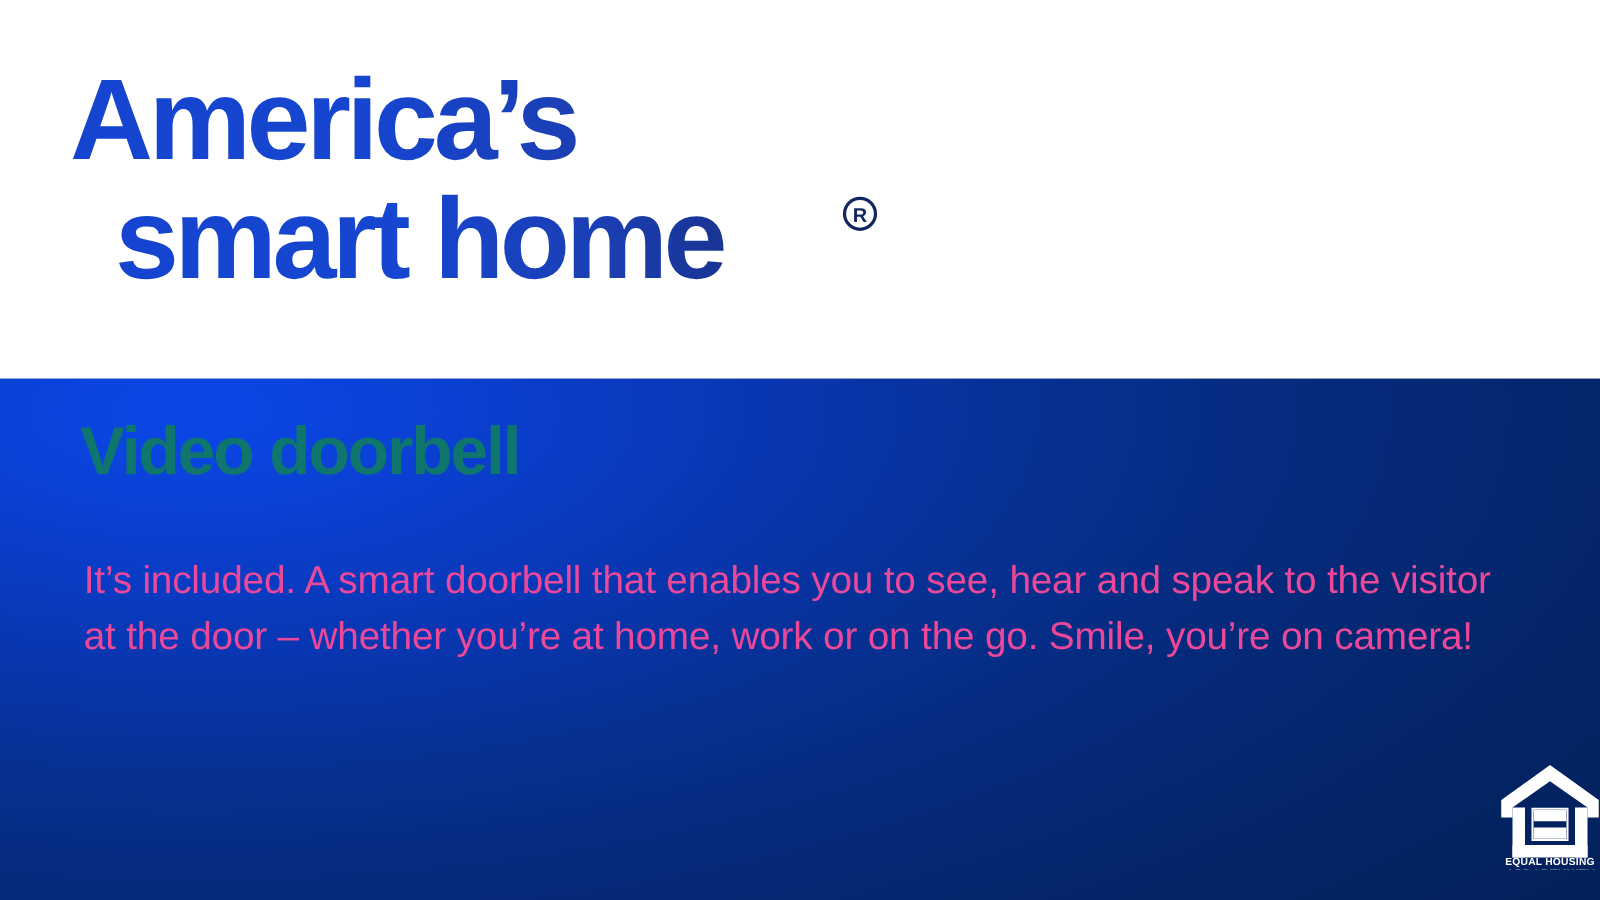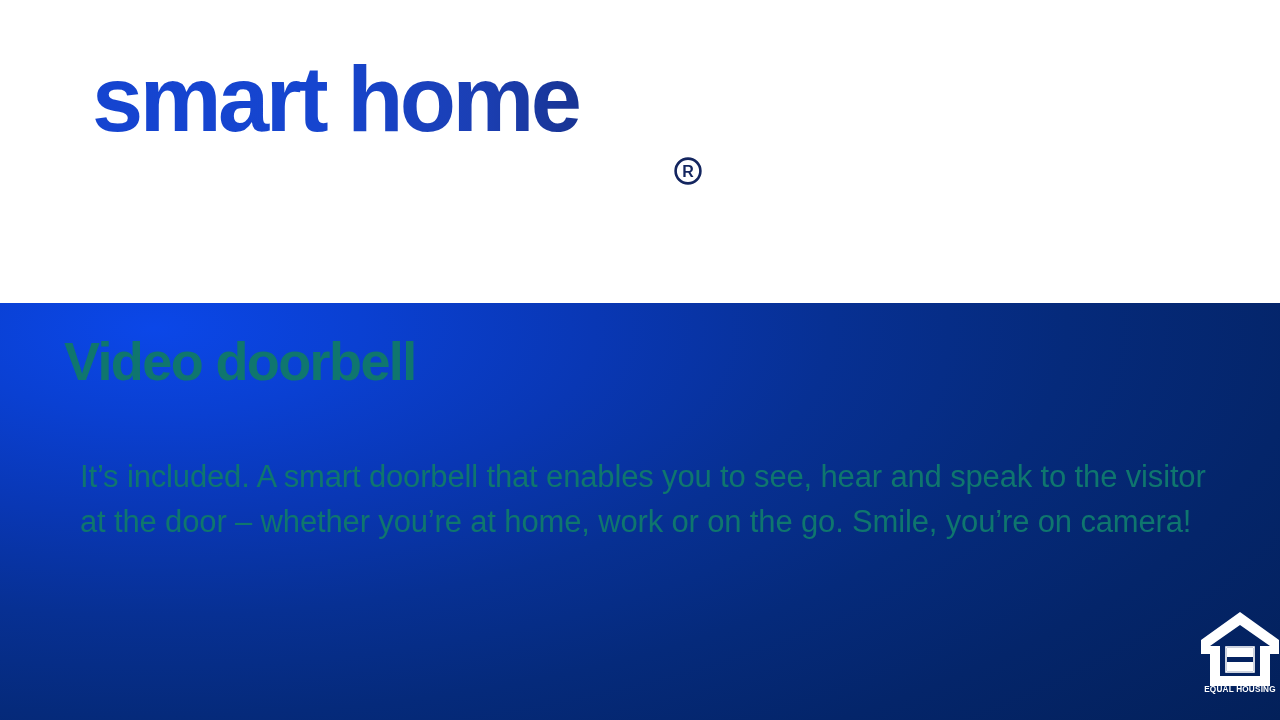--- a/index.html
+++ b/index.html
@@ -87,46 +87,47 @@
     letter-spacing: -1.6px;
     color: #0f766e;
     white-space: nowrap;
   }
 
   .body-copy {
     position: absolute;
     left: 64px;
     top: 438px;
     width: 1135px;
-    margin: 16px;
+    margin: 3px;
     font-family: "Liberation Sans", "DejaVu Sans", sans-serif;
     font-weight: normal;
     font-size: 31px;
     line-height: 45px;
     letter-spacing: -0.15px;
-    color: #0f766e;
+    color: #ec4899;
   }
 
   
   .eho {
     position: absolute;
     left: 1200px;
     top: 610px;
     width: 80px;
     height: 86px;
   }
   .eho svg { display: block; }
 </style>
 </head>
 <body>
 
 <div class="slide">
 
   <div class="brand-band">
     <div class="brand-lockup">
+      <span class="brand-line brand-line-1">America’s</span>
       <span class="brand-line brand-line-2">smart home</span>
     </div>
 
     <span class="brand-rmark">
       <svg width="30" height="30" viewBox="0 0 30 30" aria-hidden="true">
         <circle cx="15" cy="15" r="12.4" fill="none" stroke="#13255f" stroke-width="2.6"></circle>
         <text x="15" y="21.4" text-anchor="middle" font-family="Liberation Sans, DejaVu Sans, sans-serif" font-size="16" font-weight="bold" fill="#13255f">R</text>
       </svg>
     </span>
   </div>

